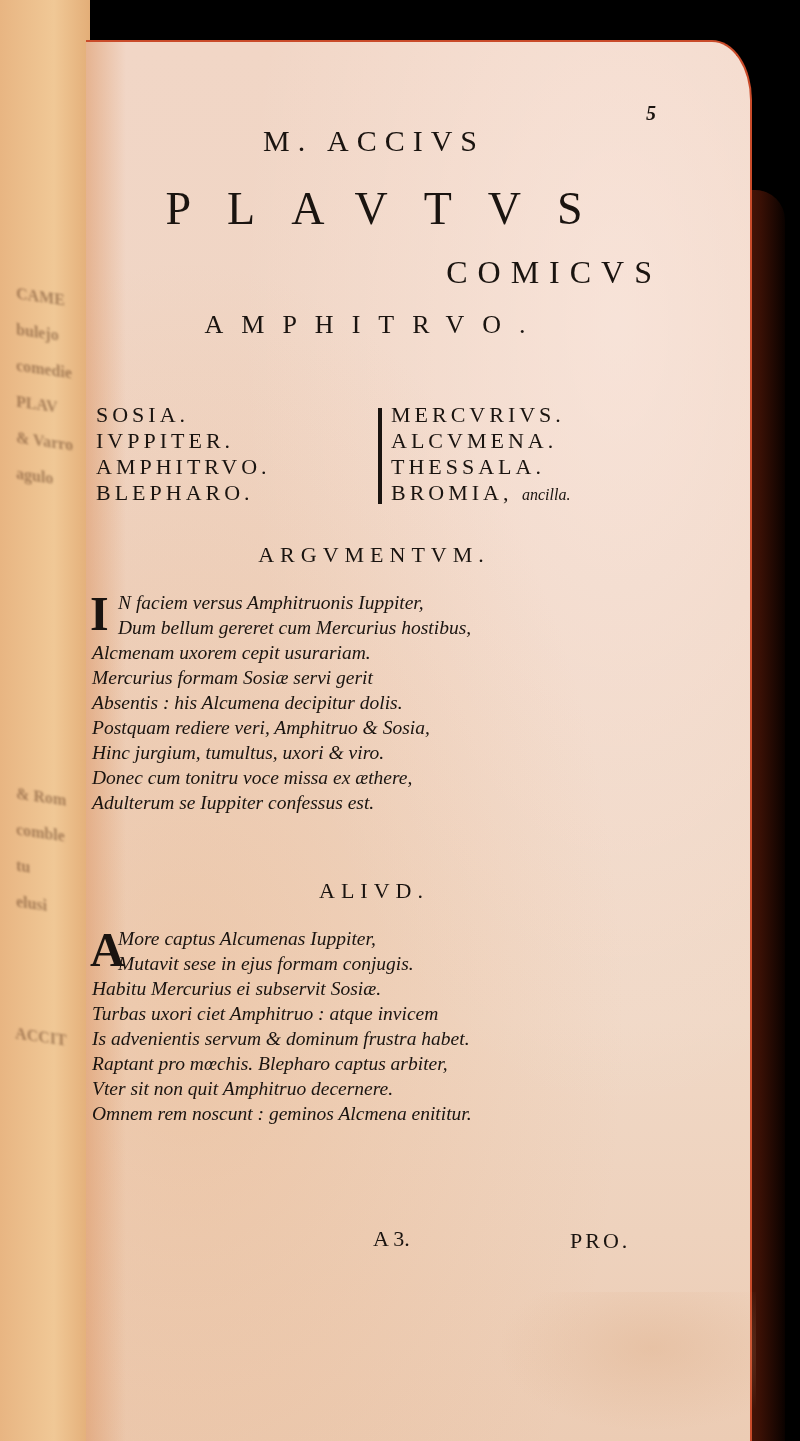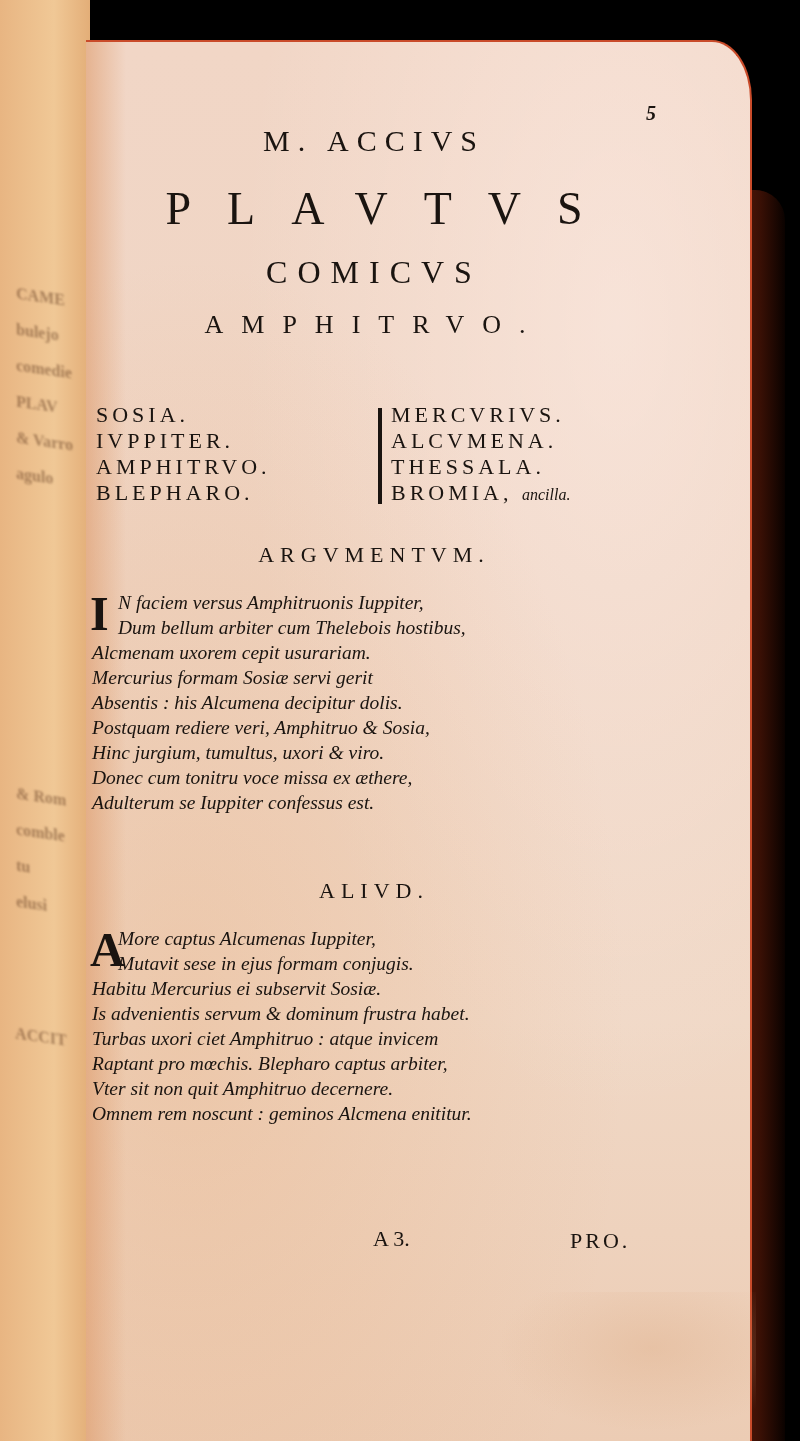--- a/index.html
+++ b/index.html
@@ -41,21 +41,21 @@
     .page-shadow-left {
       position: absolute; left: 0; top: 0; width: 40px; height: 100%;
       background: linear-gradient(90deg, rgba(220,150,100,0.55), rgba(220,150,100,0));
     }
     .folio {
       position: absolute; left: 560px; top: 60px; font-size: 20px; font-style: italic; font-weight: bold;
     }
     .center { position: absolute; left: 0; width: 576px; text-align: center; }
     .t1 { top: 82px; font-size: 30px; letter-spacing: 8px; }
     .t2 { top: 140px; font-size: 46px; letter-spacing: 36px; padding-left: 36px; box-sizing: border-box; }
-    .t3 { top: 212px; font-size: 32px; letter-spacing: 10px; }
+    .t3 { top: 212px; font-size: 32px; letter-spacing: 10px; text-align: right; }
     .t4 { top: 268px; font-size: 26px; letter-spacing: 18px; }
     .t5 { top: 322px; font-size: 22px; letter-spacing: 0.5px; }
     .personae {
       position: absolute; top: 360px; left: 10px; width: 560px; height: 100px;
     }
     .col-left, .col-right {
       position: absolute; top: 0; font-size: 22px; line-height: 26px; letter-spacing: 4px;
     }
     .col-left { left: 0; }
     .col-right { left: 295px; }
@@ -136,38 +136,38 @@
         <span>BROMIA,</span>
         <span class="ancilla">ancilla.</span>
       </div>
     </div>
   </div>
 
   <div class="center heading h-arg">ARGVMENTVM.</div>
   <div class="verse arg-verse">
     <span class="dropcap">I</span>
     <span class="line indent">N faciem versus Amphitruonis Iuppiter,</span>
-    <span class="line indent">Dum bellum arbiter cum Thelebois hostibus,</span>
+    <span class="line indent">Dum bellum gereret cum Mercurius hostibus,</span>
     <span class="line">Alcmenam uxorem cepit usurariam.</span>
     <span class="line">Mercurius formam Sosiæ servi gerit</span>
     <span class="line">Absentis : his Alcumena decipitur dolis.</span>
     <span class="line">Postquam rediere veri, Amphitruo &amp; Sosia,</span>
     <span class="line">Hinc jurgium, tumultus, uxori &amp; viro.</span>
     <span class="line">Donec cum tonitru voce missa ex æthere,</span>
     <span class="line">Adulterum se Iuppiter confessus est.</span>
   </div>
 
   <div class="center heading h-aliud">ALIVD.</div>
   <div class="verse aliud-verse">
     <span class="dropcap">A</span>
     <span class="line indent">More captus Alcumenas Iuppiter,</span>
     <span class="line indent">Mutavit sese in ejus formam conjugis.</span>
     <span class="line">Habitu Mercurius ei subservit Sosiæ.</span>
+    <span class="line">Turbas uxori ciet Amphitruo : atque invicem</span>
     <span class="line">Is advenientis servum &amp; dominum frustra habet.</span>
-    <span class="line">Turbas uxori ciet Amphitruo : atque invicem</span>
     <span class="line">Raptant pro mœchis. Blepharo captus arbiter,</span>
     <span class="line">Vter sit non quit Amphitruo decernere.</span>
     <span class="line">Omnem rem noscunt : geminos Alcmena enititur.</span>
   </div>
 
   <div class="signature">A 3.</div>
   <div class="catchword">PRO.</div>
 </div>
 
 </body></html>

